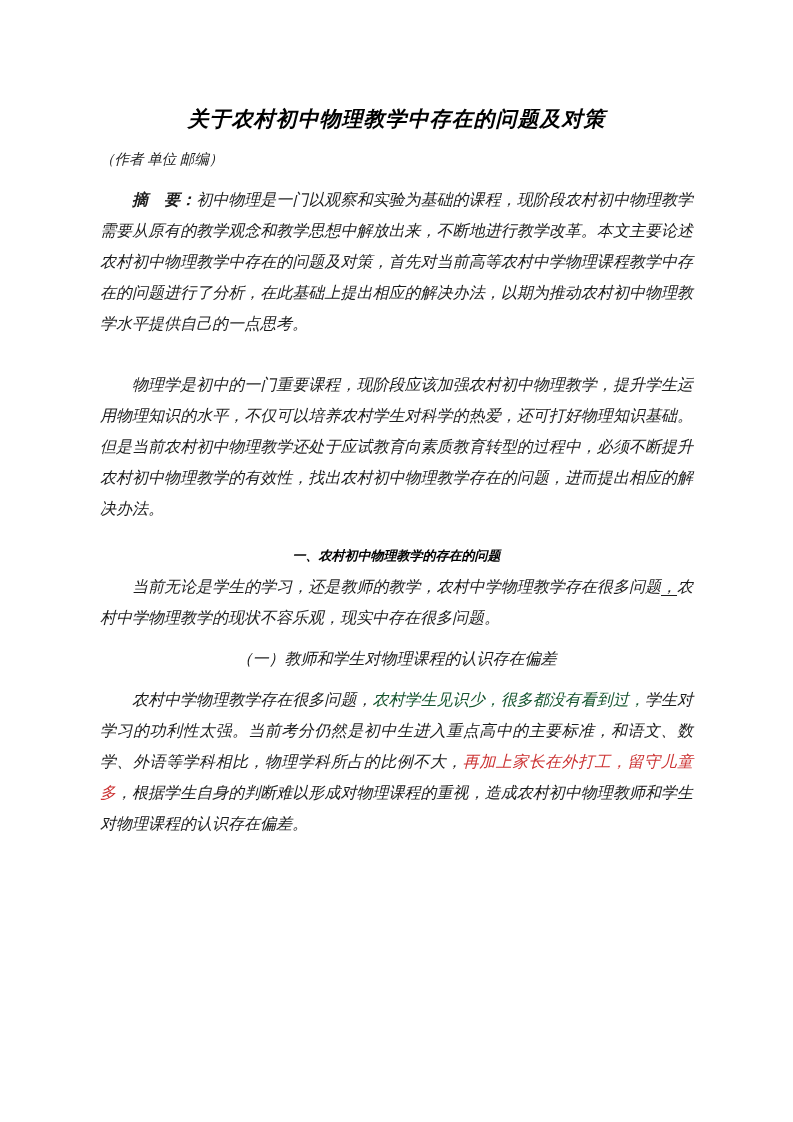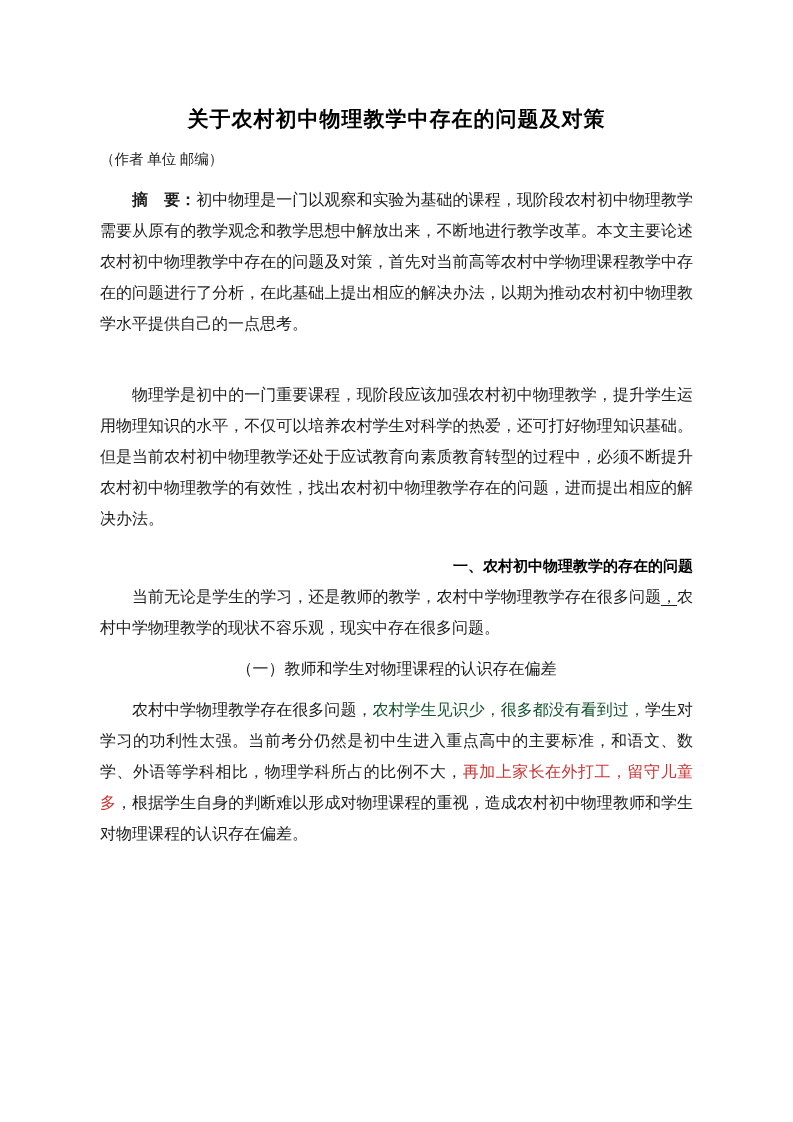--- a/index.html
+++ b/index.html
@@ -12,20 +12,21 @@
     width: 793px;
     height: 1122px;
     margin: 0 auto;
     background: #ffffff;
     box-sizing: border-box;
     padding: 104px 100px 0 100px;
     overflow: hidden;
     font-family: "Liberation Serif", "DejaVu Serif", serif;
     color: #1c1c1c;
     font-size: 16px;
+    font-style: italic;
   }
   h1.doc-title {
     margin: 0;
     font-family: "Liberation Sans", "DejaVu Sans", sans-serif;
     font-size: 21px;
     font-weight: 700;
     line-height: 30px;
     text-align: center;
     color: #000000;
     letter-spacing: 1px;
@@ -38,29 +39,29 @@
   }
   .para {
     margin: 0;
     line-height: 31px;
     text-align: justify;
     text-justify: inter-ideograph;
     text-indent: 2em;
   }
   p.abstract { margin-top: 14px; }
   p.keywords { margin-top: 0; }
-  p.intro    { margin-top: 40px; }
+  p.intro    { margin-top: 30px; }
   h2.sec-heading {
     margin: 16px 0 0 0;
     font-family: "Liberation Sans", "DejaVu Sans", sans-serif;
-    font-size: 15px;
+    font-size: 13px;
     font-weight: 700;
     line-height: 31px;
     color: #000000;
-    text-align: right;
+    text-align: center;
   }
   h3.sub-heading {
     margin: 10px 0 10px 0;
     font-size: 16px;
     font-weight: 400;
     line-height: 31px;
     text-align: center;
   }
   .b-label { font-weight: 700; font-family: "Liberation Sans", "DejaVu Sans", sans-serif; }
   .red { color: #cc3333; }

